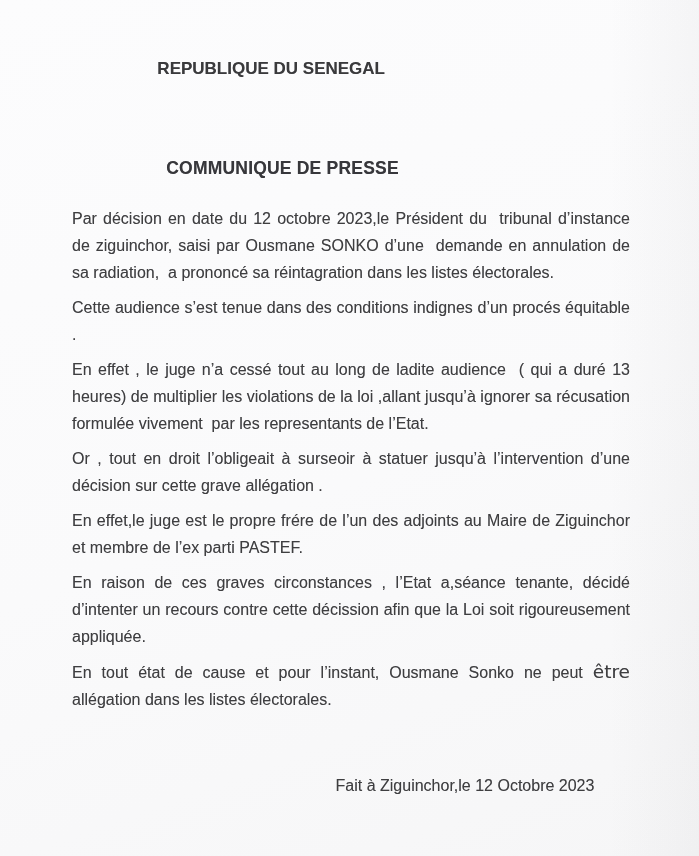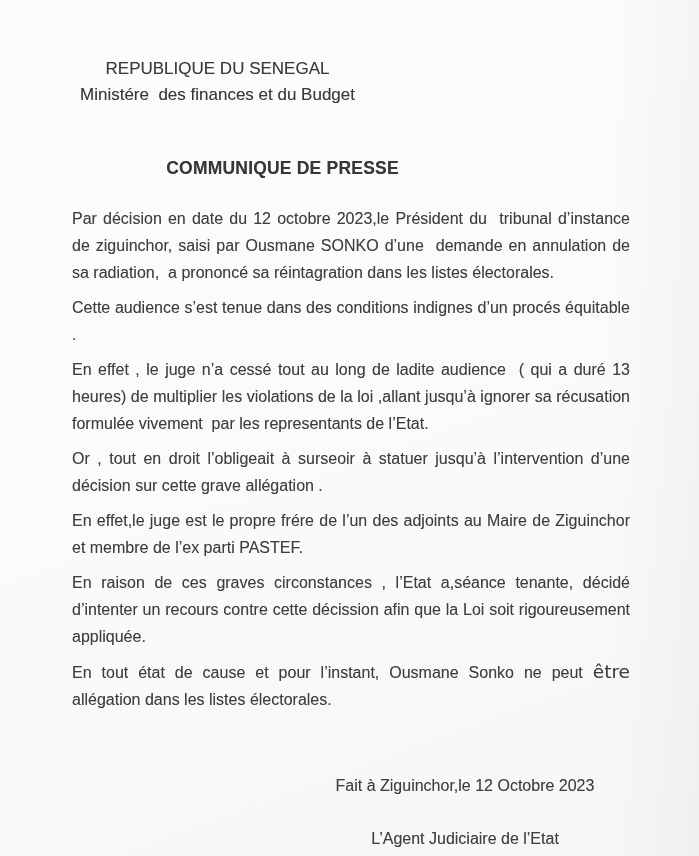--- a/index.html
+++ b/index.html
@@ -23,25 +23,26 @@
     top: 0; right: 0; bottom: 0;
     width: 90px;
     background: linear-gradient(to right, rgba(0,0,0,0), rgba(120,120,125,0.05));
     pointer-events: none;
   }
   .letterhead {
     position: absolute;
     left: 50px;
     top: 56px;
     width: 335px;
-    text-align: center;
+    text-align: right;
     font-size: 17px;
     line-height: 26px;
     color: #3a3a3c;
     text-shadow: 0 0 0.5px rgba(70,70,75,0.45);
+    font-weight: bold;
   }
   .doc-title {
     position: absolute;
     left: 0;
     top: 158px;
     width: 565px;
     text-align: center;
     font-weight: bold;
     font-size: 17.5px;
     letter-spacing: 0.2px;
@@ -68,42 +69,40 @@
     position: absolute;
     left: 275px;
     top: 772px;
     width: 380px;
     text-align: center;
     font-size: 16px;
     line-height: 27px;
     color: #3e3e40;
     text-shadow: 0 0 0.5px rgba(70,70,75,0.4);
   }
-  .closing .place-date { margin-bottom: 26px; }
+  .closing .place-date { margin-bottom: 13px; }
 </style>
 </head>
 <body>
 
 <div class="page">
 
   <div class="letterhead">
     <div>REPUBLIQUE DU SENEGAL</div>
-    <div>Ministére&nbsp; des finances et du Budget</div>
   </div>
 
   <div class="doc-title">COMMUNIQUE DE PRESSE</div>
 
   <div class="body-text">
     <p>Par décision en date du 12 octobre 2023,le Président du&nbsp; tribunal d’instance de ziguinchor, saisi par Ousmane SONKO d’une&nbsp; demande en annulation de sa radiation,&nbsp; a prononcé sa réintagration dans les listes électorales.</p>
     <p>Cette audience s’est tenue dans des conditions indignes d’un procés équitable .</p>
     <p>En effet , le juge n’a cessé tout au long de ladite audience&nbsp; ( qui a duré 13 heures) de multiplier les violations de la loi ,allant jusqu’à ignorer sa récusation formulée vivement&nbsp; par les representants de l’Etat.</p>
     <p>Or , tout en droit l’obligeait à surseoir à statuer jusqu’à l’intervention d’une décision sur cette grave allégation .</p>
     <p>En effet,le juge est le propre frére de l’un des adjoints au Maire de Ziguinchor et membre de l’ex parti PASTEF.</p>
     <p>En raison de ces graves circonstances , l’Etat a,séance tenante, décidé d’intenter un recours contre cette décission afin que la Loi soit rigoureusement appliquée.</p>
     <p><span>En tout état de cause et pour l’instant, Ousmane Sonko ne peut </span><span class="emph">être</span><span> allégation dans les listes électorales.</span></p>
   </div>
 
   <div class="closing">
     <div class="place-date">Fait à Ziguinchor,le 12 Octobre 2023</div>
-    <div>L’Agent Judiciaire de l’Etat</div>
   </div>
 
 </div>
 
 </body></html>

